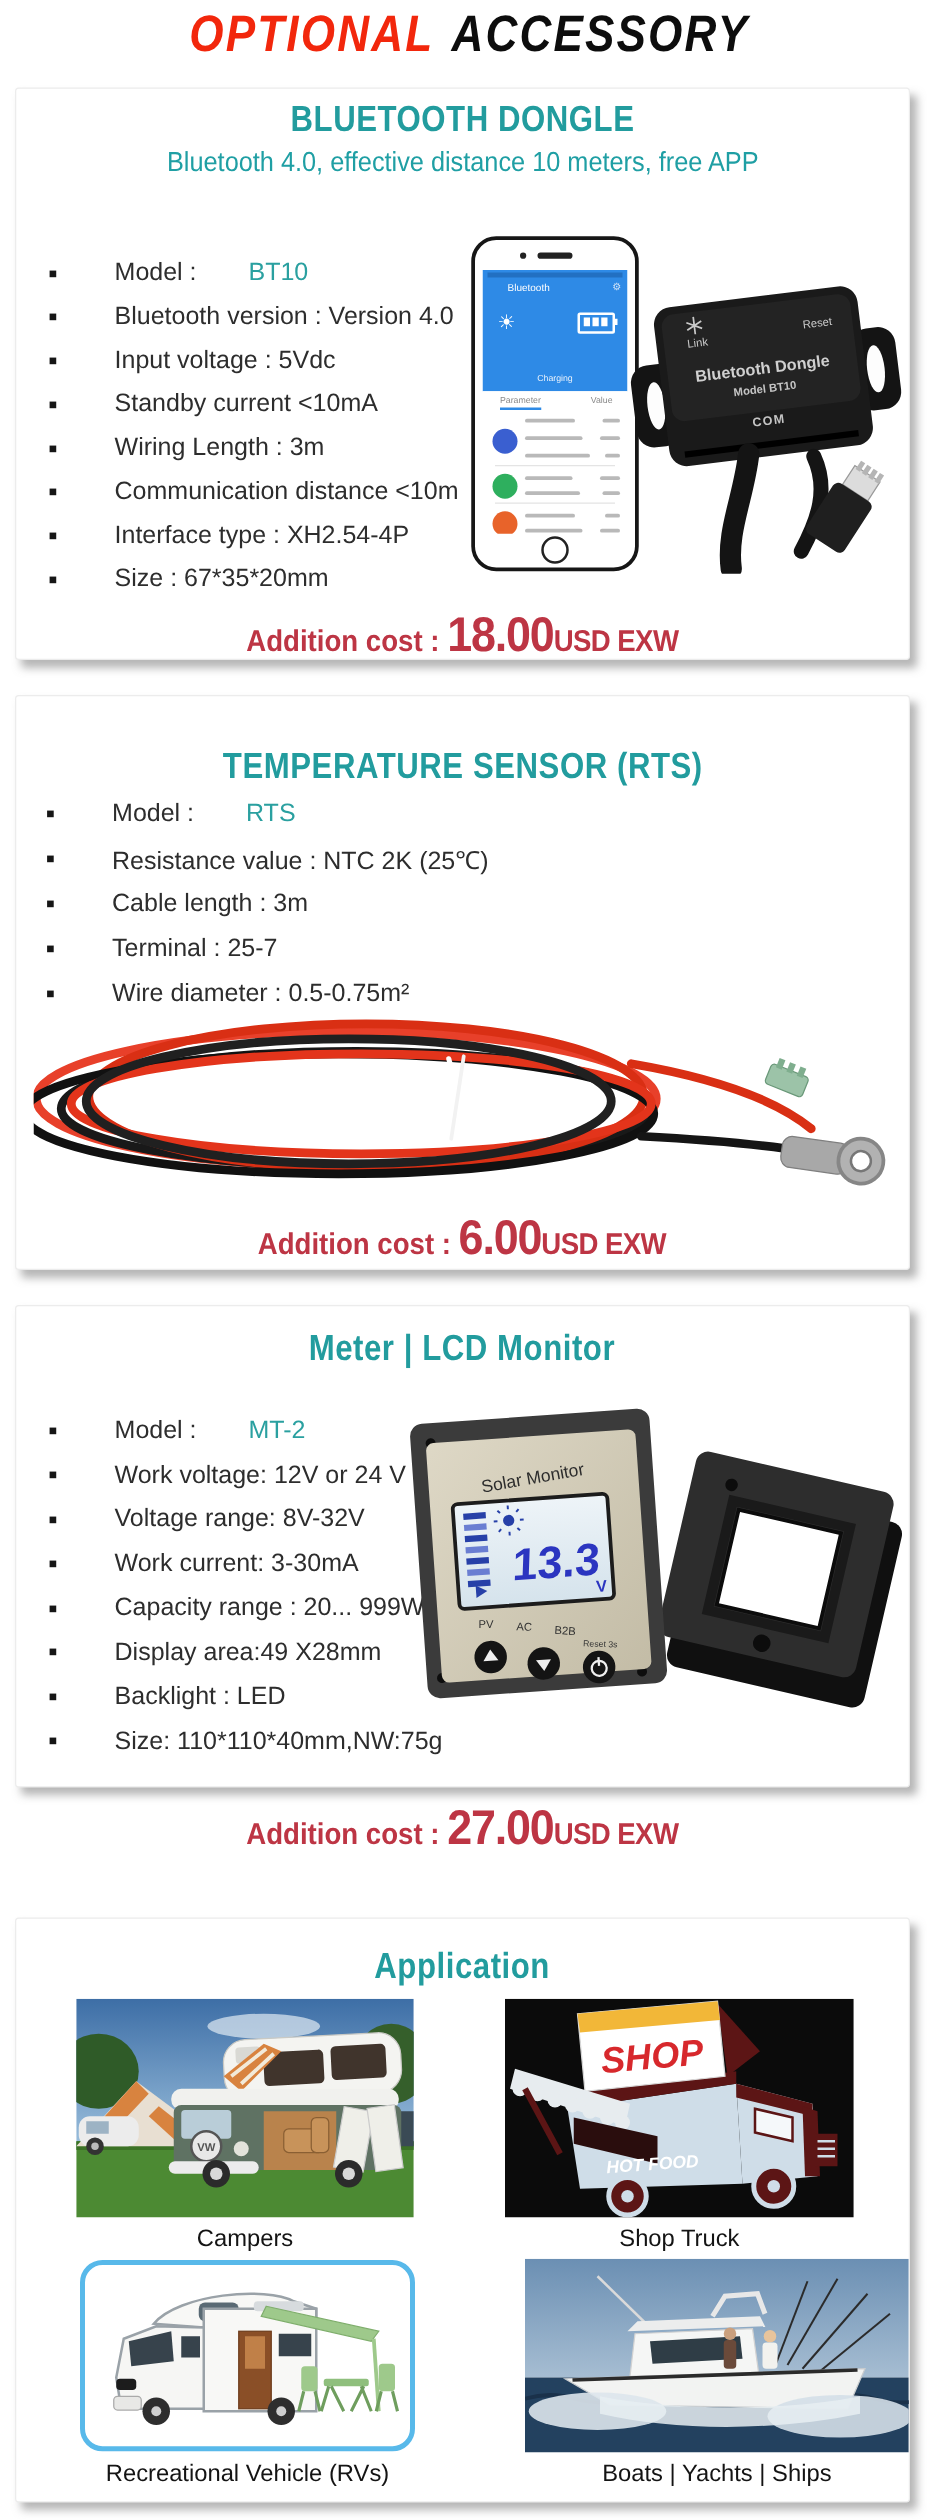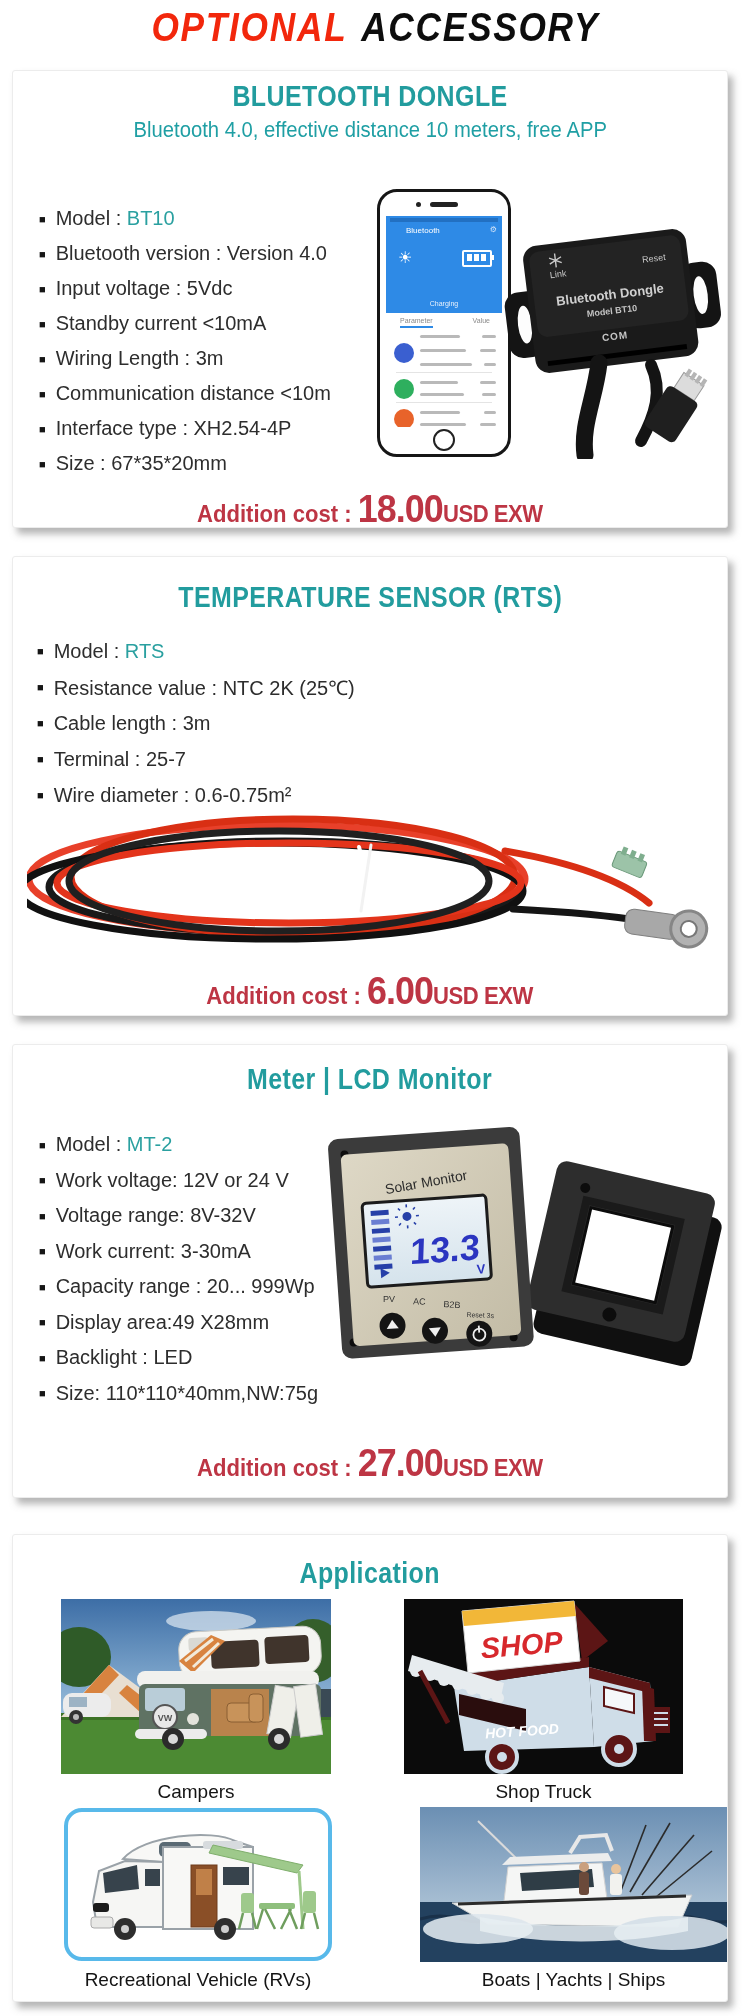--- a/index.html
+++ b/index.html
@@ -11,32 +11,32 @@
   .page-title{position:absolute;top:4px;left:0;width:100%;text-align:center;
     font-size:41px;font-weight:bold;font-style:italic;letter-spacing:2px;}
   .pt-red{color:#f2270c;margin-right:16px;}
   .pt-black{color:#0d0d0d;}
 
   
   .card{position:absolute;left:12px;width:716px;background:#fff;border:1px solid #ececec;
     border-radius:3px;box-shadow:5px 6px 7px rgba(110,110,110,0.5);box-sizing:border-box;}
   #card-bluetooth{top:70px;height:458px;}
   #card-temperature{top:556px;height:460px;}
-  #card-meter{top:1044px;height:454px;}
+  #card-meter{top:1044px;height:386px;}
   #card-application{top:1534px;height:468px;}
 
   .sec-title{margin:0;text-align:center;color:#229c9e;font-weight:bold;font-size:29px;letter-spacing:0.5px;}
   #card-bluetooth .sec-title{margin-top:9px;}
-  #card-temperature .sec-title{margin-top:24px;}
+  #card-temperature .sec-title{margin-top:40px;}
   #card-meter .sec-title{margin-top:18px;}
   #card-application .sec-title{margin-top:22px;}
   .sec-sub{margin:4px 0 0;text-align:center;color:#1f9fa4;font-weight:normal;font-size:22px;}
 
   ul.bullets{position:absolute;margin:0;padding:0;list-style:none;}
-  .bullets li{display:flex;align-items:center;font-size:20px;color:#2d2d2d;}
+  .bullets li{display:flex;align-items:center;font-size:20px;color:#2d2d2d;gap:36px;}
   .bullets li::before{content:"■";font-size:11px;margin-right:10px;color:#161616;flex:none;}
   .bullets li span{white-space:pre;}
   .teal{color:#2aa0a0;}
   #card-bluetooth .bullets{left:26px;top:130px;}
   #card-bluetooth .bullets li{height:35px;}
   #card-temperature .bullets{left:24px;top:76px;}
   #card-temperature .bullets li{height:36px;}
   #card-meter .bullets{left:26px;top:82px;}
   #card-meter .bullets li{height:35.5px;}
 
@@ -223,21 +223,21 @@
     <li>
         <span>Resistance value : NTC 2K (25℃)</span>
       </li>
     <li>
         <span>Cable length : 3m</span>
       </li>
     <li>
         <span>Terminal : 25-7</span>
       </li>
     <li>
-        <span>Wire diameter : 0.6-0.75m²</span>
+        <span>Wire diameter : 0.5-0.75m²</span>
       </li>
   </ul>
 
   <svg class="cable-svg" width="690" height="158" viewBox="0 0 690 158">
     <g fill="none" stroke-linecap="round">
       <ellipse cx="250" cy="70" rx="248" ry="54" stroke="#e8402a" stroke-width="7"></ellipse>
       <ellipse cx="258" cy="78" rx="236" ry="46" stroke="#191919" stroke-width="7"></ellipse>
       <ellipse cx="266" cy="68" rx="222" ry="58" stroke="#d92f14" stroke-width="7"></ellipse>
       <ellipse cx="244" cy="82" rx="252" ry="48" stroke="#111111" stroke-width="7"></ellipse>
       <ellipse cx="262" cy="74" rx="232" ry="40" stroke="#e3341b" stroke-width="7"></ellipse>

